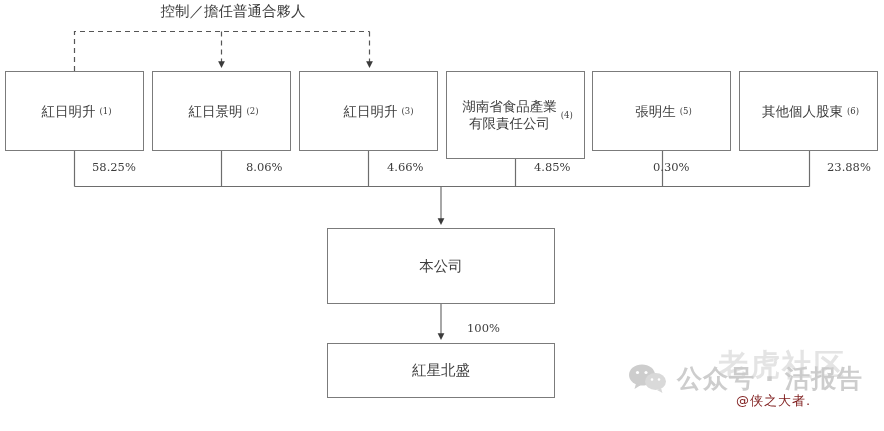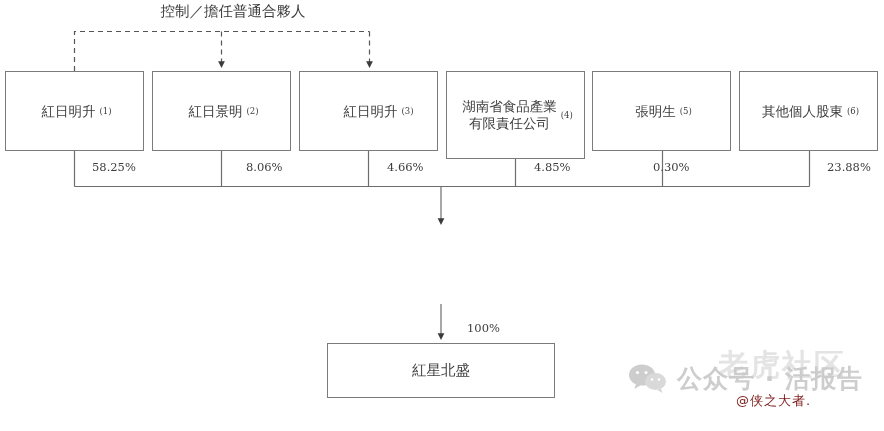--- a/index.html
+++ b/index.html
@@ -214,20 +214,23 @@
       <span class="sup">(6)</span>
   </div>
 
   <div class="floating-label pct" id="pct-1">58.25%</div>
   <div class="floating-label pct" id="pct-2">8.06%</div>
   <div class="floating-label pct" id="pct-3">4.66%</div>
   <div class="floating-label pct" id="pct-4">4.85%</div>
   <div class="floating-label pct" id="pct-5">0.30%</div>
   <div class="floating-label pct" id="pct-6">23.88%</div>
 
+  <div class="node tier2" id="node-company">
+    <span class="node-label">本公司</span>
+  </div>
 
   <div class="floating-label pct" id="pct-100">100%</div>
 
   <div class="node tier3" id="node-hxbs">
     <span class="node-label">紅星北盛</span>
   </div>
 
   <div id="watermark-ghost">老虎社区</div>
   <div id="watermark-ghost-sub">@侠之大者.</div>
 

